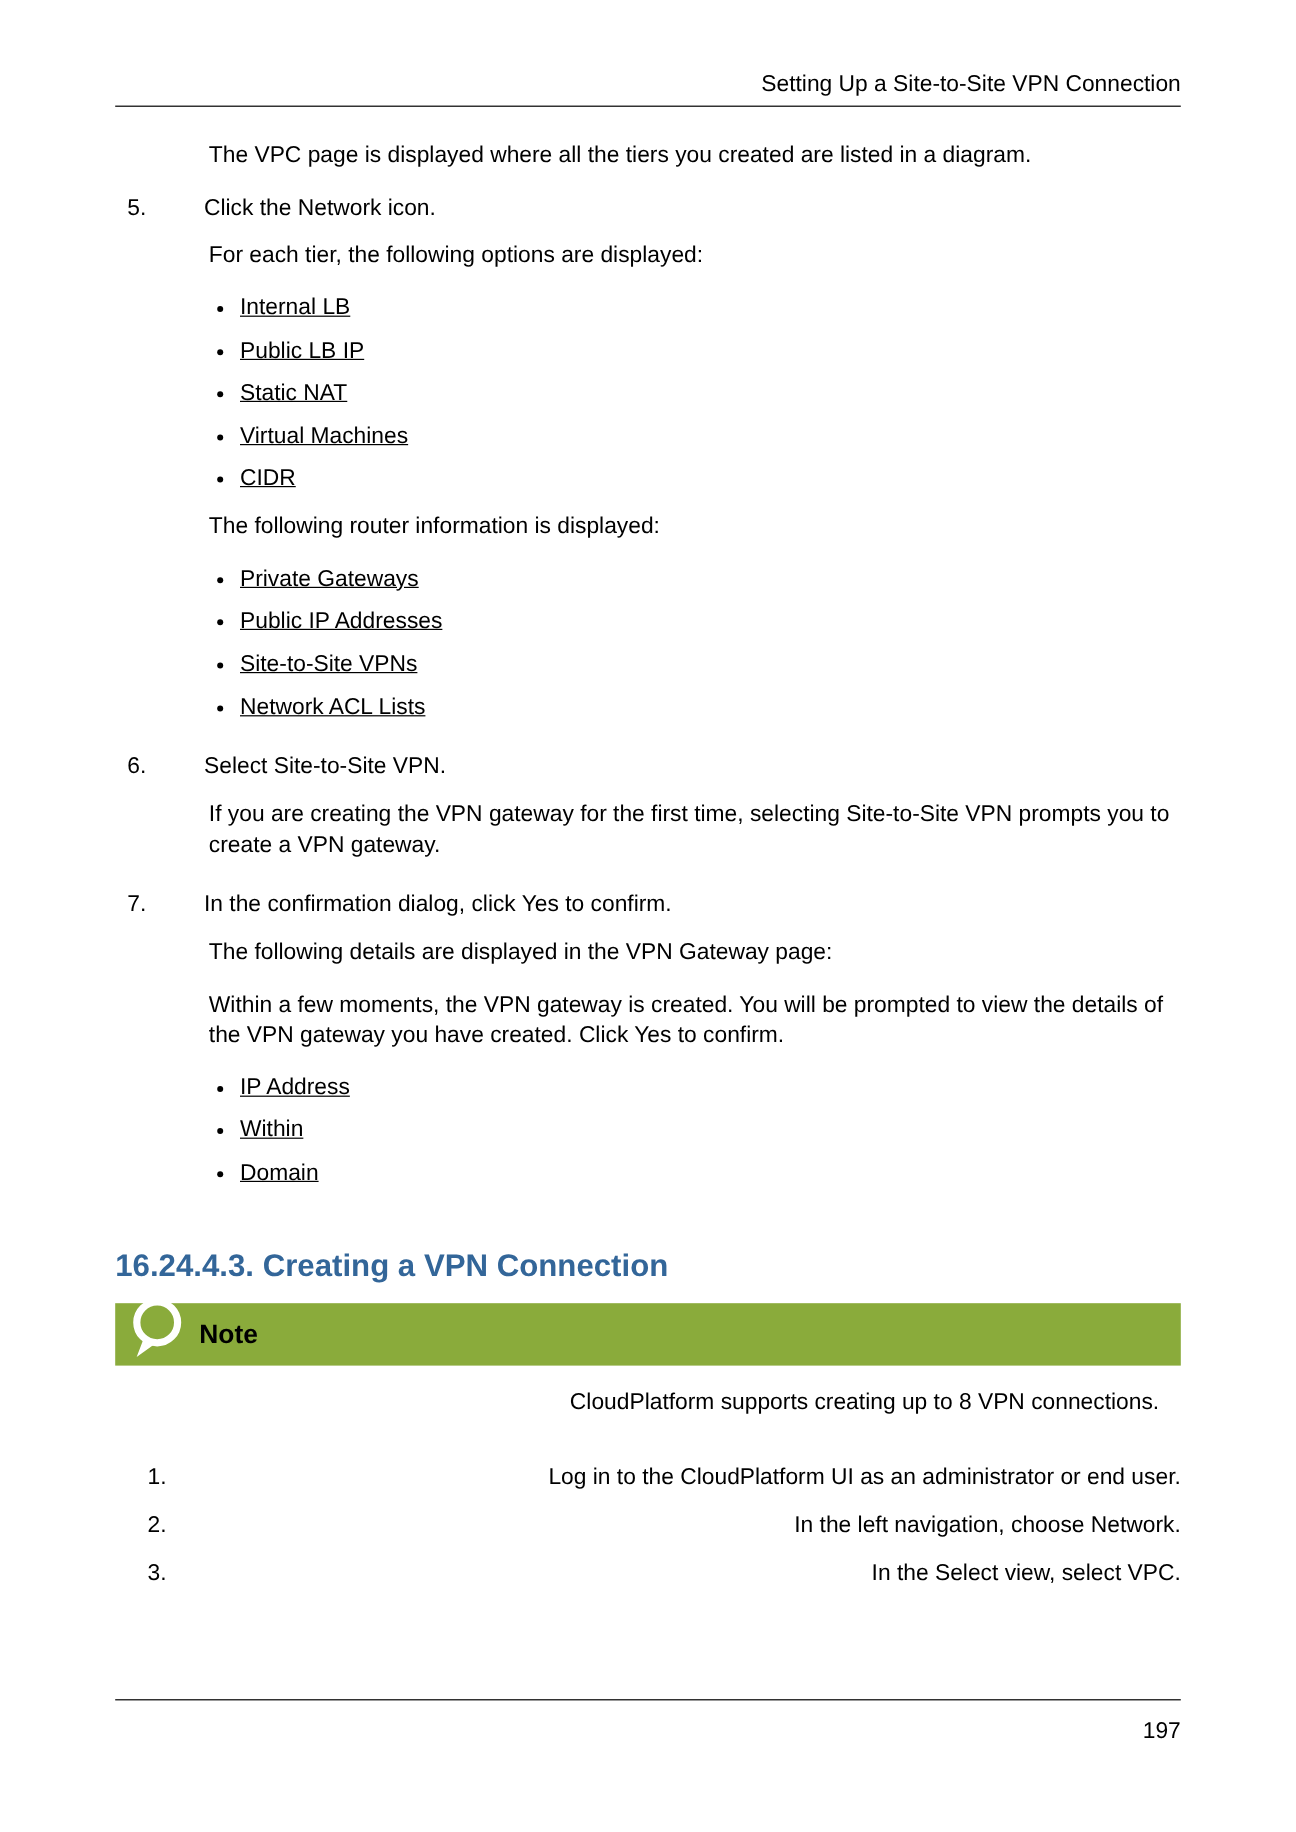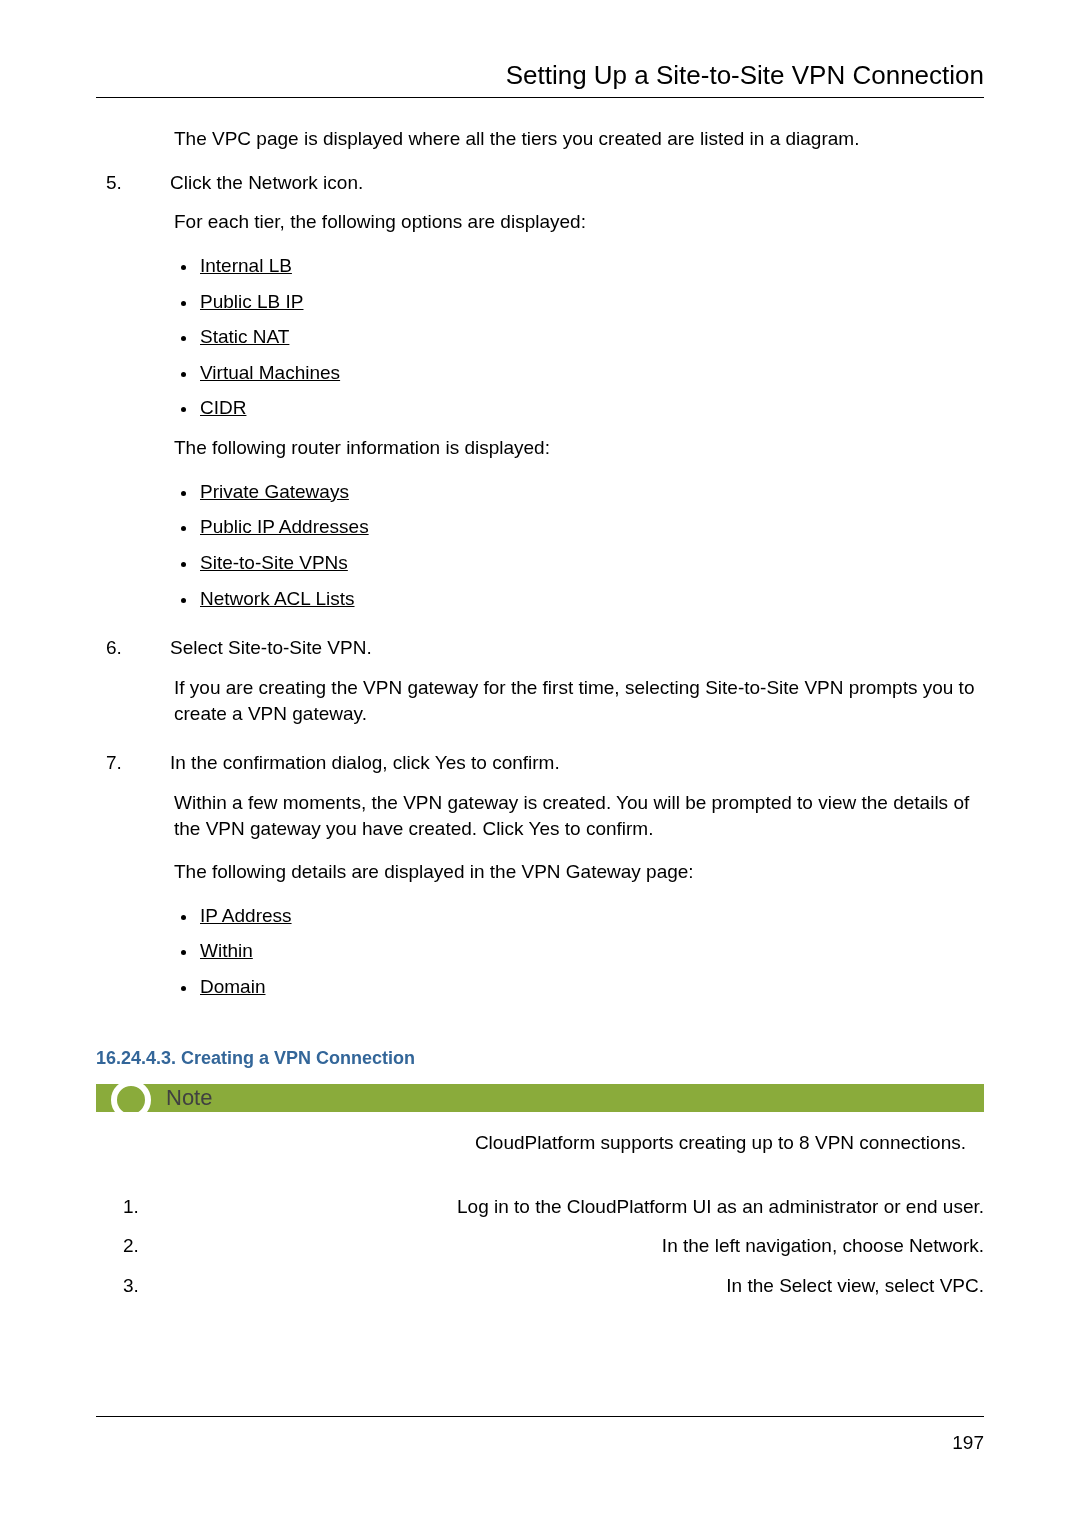--- a/index.html
+++ b/index.html
@@ -11,21 +11,21 @@
   }
   .page {
     width: 1080px;
     height: 1527px;
     position: relative;
     box-sizing: border-box;
     padding: 60px 96px 50px 96px;
   }
   .running-header {
     text-align: right;
-    font-size: 26px;
+    font-size: 19px;
     padding-bottom: 6px;
     border-bottom: 1.5px solid #000;
     margin-bottom: 28px;
     color: #000;
   }
   .page-number {
     position: absolute;
     bottom: 73px;
     right: 96px;
     font-size: 19px;
@@ -64,40 +64,40 @@
   }
   ul.bullets > li {
     margin: 10px 0;
     padding-left: 2px;
     text-decoration: underline;
   }
   ul.bullets > li::marker {
     font-size: 18px;
   }
   h3.subheading {
-    font-size: 18px;
+    font-size: 26px;
     font-weight: bold;
     color: #336699;
     margin: 34px 0 14px 0;
   }
   .note-box {
     background: #ffffff;
     border: 0;
     margin: 8px 0 16px 0;
     background: #f7f7f7;
   }
   .note-header {
     background: #8aab3b;
-    height: 28px;
+    height: 52px;
     display: flex;
     align-items: center;
     padding-left: 70px;
-    color: #404040;
+    color: #000000;
     font-size: 22px;
-    font-weight: normal;
+    font-weight: bold;
     position: relative;
   }
   .note-icon {
     position: absolute;
     left: 10px;
     top: -4px;
     width: 50px;
     height: 50px;
   }
   .note-body {
@@ -156,22 +156,22 @@
       <div style="flex:1; padding-left:12px;">
         <div>Select Site-to-Site VPN.</div>
         <p class="body-p">If you are creating the VPN gateway for the first time, selecting Site-to-Site VPN prompts you to create a VPN gateway.</p>
       </div>
     </div>
 
     <div style="display:flex; margin-bottom:6px;">
       <div style="width:52px; text-align:left; padding-left:10px;">7.</div>
       <div style="flex:1; padding-left:12px;">
         <div>In the confirmation dialog, click Yes to confirm.</div>
+        <p class="body-p">The following details are displayed in the VPN Gateway page:</p>
         <p class="body-p">Within a few moments, the VPN gateway is created. You will be prompted to view the details of the VPN gateway you have created. Click Yes to confirm.</p>
-        <p class="body-p">The following details are displayed in the VPN Gateway page:</p>
         <ul class="bullets">
           <li>IP Address</li>
           <li>Within</li>
           <li>Domain</li>
         </ul>
       </div>
     </div>
 
     <h3 class="subheading">16.24.4.3. Creating a VPN Connection</h3>
 

